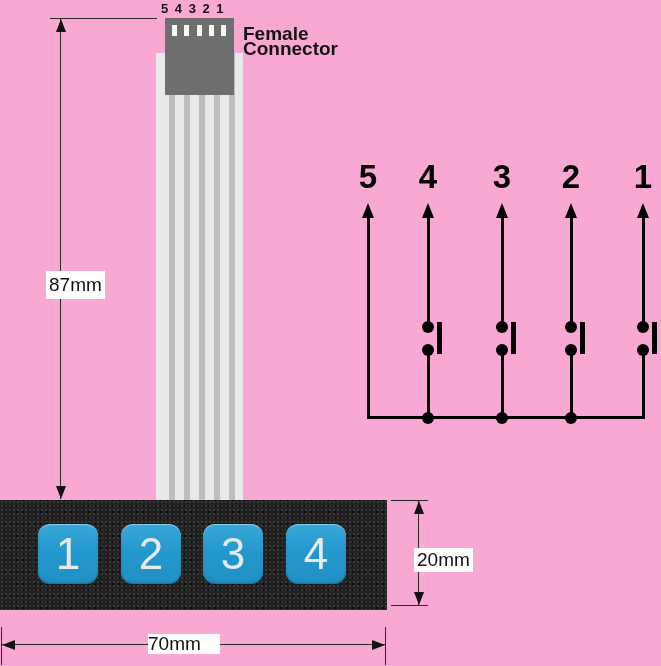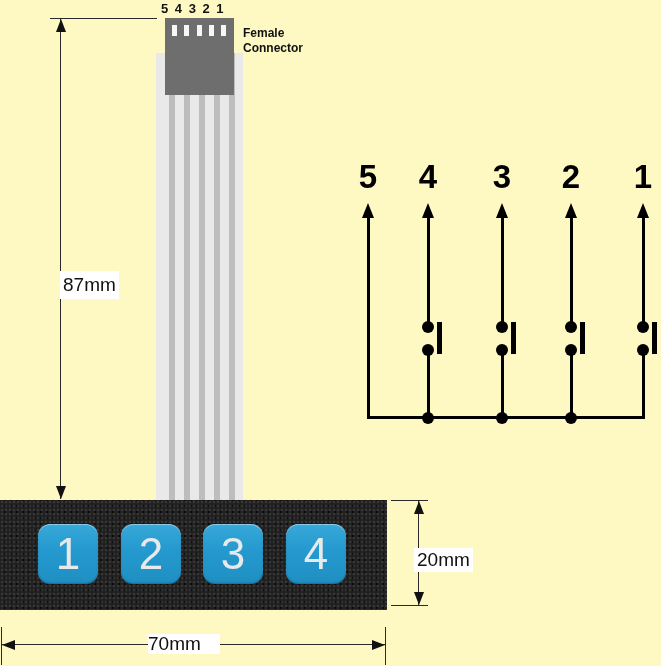--- a/index.html
+++ b/index.html
@@ -1,29 +1,29 @@
 <!DOCTYPE html>
 <html><head>
 <meta charset="utf-8">
 <style>
   html,body{margin:0;padding:0;background:#fff;}
-  .canvas{position:relative;width:661px;height:666px;background:#fef9c3;
+  .canvas{position:relative;width:661px;height:666px;background:#f9a8d4;
     font-family:"Liberation Sans",sans-serif;overflow:hidden;}
   .abs{position:absolute;}
 
   
   .cable{left:156px;top:53px;width:87px;height:447px;background:#e9e9e9;}
   .stripe{position:absolute;top:0;bottom:0;width:6px;background:#bdbdbd;}
   .connector{left:165px;top:18px;width:69px;height:77px;background:#6e6e6e;
     display:flex;justify-content:space-between;align-items:flex-start;
     padding:7px 8px 0 7px;box-sizing:border-box;}
   .slot{width:5px;height:11px;background:#f7f7f7;}
   .pin-numbers{left:161px;top:1px;width:64px;text-align:center;
     font-size:13px;font-weight:bold;letter-spacing:1.5px;color:#111;white-space:nowrap;}
-  .fc-label{left:243px;top:26px;font-size:12px;font-weight:bold;
+  .fc-label{left:243px;top:26px;font-size:19px;font-weight:bold;
     line-height:15px;color:#111;}
 
   
   .dline{background:#2a2a2a;}
   .dim-text{font-size:19px;color:#111;background:#fff;line-height:20px;}
   .arr-up{width:0;height:0;border-left:5px solid transparent;
     border-right:5px solid transparent;border-bottom:13px solid #111;}
   .arr-down{width:0;height:0;border-left:5px solid transparent;
     border-right:5px solid transparent;border-top:13px solid #111;}
   .arr-left{width:0;height:0;border-top:5px solid transparent;
@@ -84,21 +84,21 @@
   <div class="abs pin-numbers">5 4 3 2 1</div>
   <div class="abs fc-label">
     <div>Female</div>
     <div>Connector</div>
   </div>
 
   <div class="abs dline" style="left:50px;top:18px;width:107px;height:1px"></div>
   <div class="abs dline" style="left:60px;top:19px;width:1px;height:480px"></div>
   <div class="abs arr-up" style="left:56px;top:19px"></div>
   <div class="abs arr-down" style="left:56px;top:486px"></div>
-  <div class="abs dim-text" style="left:60px;top:271px;padding:4px 3px">87mm</div>
+  <div class="abs dim-text" style="left:46px;top:271px;padding:4px 3px">87mm</div>
 
   <div class="abs panel">
     <div class="btn" style="left:38px">1</div>
     <div class="btn" style="left:121px">2</div>
     <div class="btn" style="left:203px">3</div>
     <div class="btn" style="left:286px">4</div>
   </div>
 
   <div class="abs dline" style="left:1px;top:627px;width:1px;height:38px"></div>
   <div class="abs dline" style="left:385px;top:627px;width:1px;height:38px"></div>

